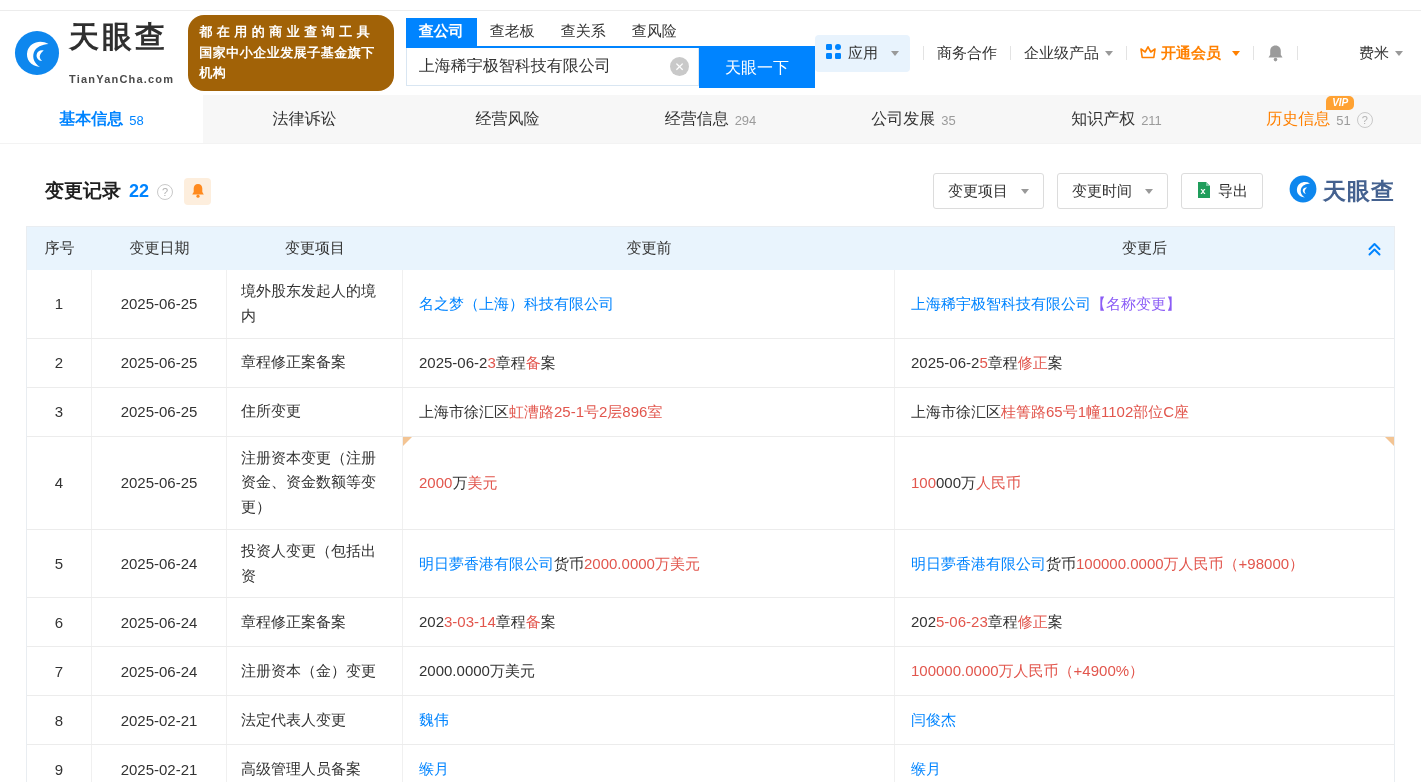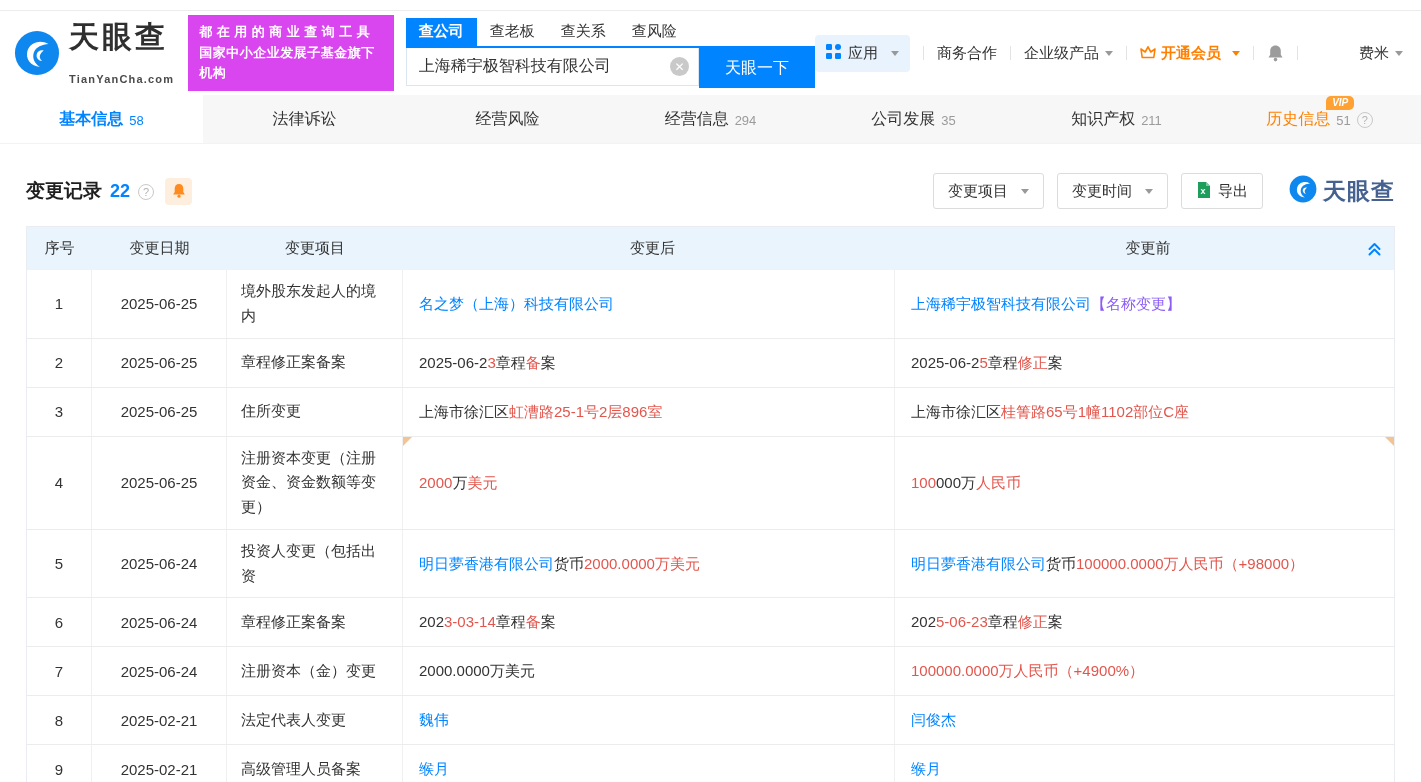--- a/index.html
+++ b/index.html
@@ -9,21 +9,21 @@
     font-family: "Liberation Sans", "DejaVu Sans", sans-serif;
   }
   .topline { height: 11px; border-bottom: 1px solid #ececec; }
 
   
   .header { height: 84px; display: flex; align-items: center; padding: 0 14px; }
   .logo { display: flex; align-items: center; gap: 9px; cursor: pointer; }
   .logo svg { display: block; }
   .brand { font-size: 30px; font-weight: bold; color: #2f2f2f; letter-spacing: 3px; line-height: 1.05; }
   .domain { font-size: 11px; font-weight: bold; color: #4a4a4a; letter-spacing: 1.2px; margin-top: 20px; }
-  .banner { background: #d946ef; color: #fff; margin-left: 14px; padding: 7px 11px; font-size: 13px; font-weight: bold; line-height: 1.6; }
+  .banner { background: #a16207; color: #fff; margin-left: 14px; padding: 7px 11px; font-size: 13px; font-weight: bold; line-height: 1.6; border-radius: 16px; }
   .banner .l1 { letter-spacing: 4.5px; }
   .banner .l2 { letter-spacing: 0.5px; }
 
   .search { margin-left: 12px; width: 452px; }
   .stabs { display: flex; text-align: right; }
   .stab { font-size: 15px; padding: 4px 13px 5px; color: #333; cursor: pointer; }
   .stab.active { background: #0084ff; color: #fff; font-weight: bold; }
   .searchrow { display: flex; border-top: 2px solid #0084ff; }
   .inputwrap { flex: 1; display: flex; align-items: center; height: 38px; background: #fff;
     border: 1px solid #d9e6f2; border-top: none; padding: 0 9px 0 12px; }
@@ -52,21 +52,21 @@
   .ntab.orange .lbl { color: #ff8000; }
   .ntab .cnt { font-size: 13px; color: #9b9b9b; margin-top: 2px; }
   .ntab.active .cnt { color: #0084ff; }
   .vipbadge { position: absolute; top: -13px; right: -24px; background: #ffa233; color: #fff;
     font-size: 10px; font-weight: bold; font-style: italic; padding: 1px 6px 2px; border-radius: 5px 5px 5px 0; }
   .help { width: 16px; height: 16px; border: 1px solid #c9c9c9; border-radius: 50%; color: #b3b3b3;
     font-size: 11px; display: inline-flex; align-items: center; justify-content: center; margin-top: 2px; cursor: pointer; }
 
   
   .content { padding: 0 26px; }
-  .sechead { margin-top: 26px; height: 42px; display: flex; align-items: center; }
+  .sechead { margin-top: 26px; height: 42px; display: flex; align-items: center; margin-left: 19px; }
   .sectitle { font-size: 19px; font-weight: bold; color: #1f1f1f; }
   .seccount { font-size: 18px; font-weight: bold; color: #0084ff; margin-left: 8px; }
   .sechead .help { margin-left: 8px; }
   .bellchip { width: 27px; height: 27px; background: #fdeedd; border-radius: 4px; margin-left: 11px;
     display: flex; align-items: center; justify-content: center; cursor: pointer; }
   .secbtns { margin-left: auto; display: flex; align-items: center; gap: 13px; }
   .btn { display: flex; align-items: center; border: 1px solid #dcdcdc; border-radius: 3px; background: #fff;
     padding: 0 14px; height: 36px; font-size: 15px; color: #333; cursor: pointer; gap: 7px; }
   .watermark { display: flex; align-items: center; gap: 6px; margin-left: 13px; }
   .wmtext { font-size: 23px; font-weight: bold; color: #44618f; letter-spacing: 1px; }
@@ -251,22 +251,22 @@
         <span class="wmtext">天眼查</span>
       </span>
     </div>
   </div>
 
   <div class="tbl">
     <div class="thead">
       <div class="th c1">序号</div>
         <div class="th c2">变更日期</div>
         <div class="th c3">变更项目</div>
+        <div class="th c4">变更前</div>
         <div class="th c5">变更后</div>
-        <div class="th c4">变更前</div>
         <span class="collapse">
         <svg width="15" height="17" viewBox="0 0 15 17">
           <path d="M2.5 8.5 L7.5 3.5 L12.5 8.5" stroke="#0084ff" stroke-width="2" fill="none" stroke-linecap="round" stroke-linejoin="round"></path>
           <path d="M2.5 14 L7.5 9 L12.5 14" stroke="#0084ff" stroke-width="2" fill="none" stroke-linecap="round" stroke-linejoin="round"></path>
         </svg>
       </span>
     </div>
     <div id="tbody">
         <div class="trow">
           <div class="td c1">1</div>

